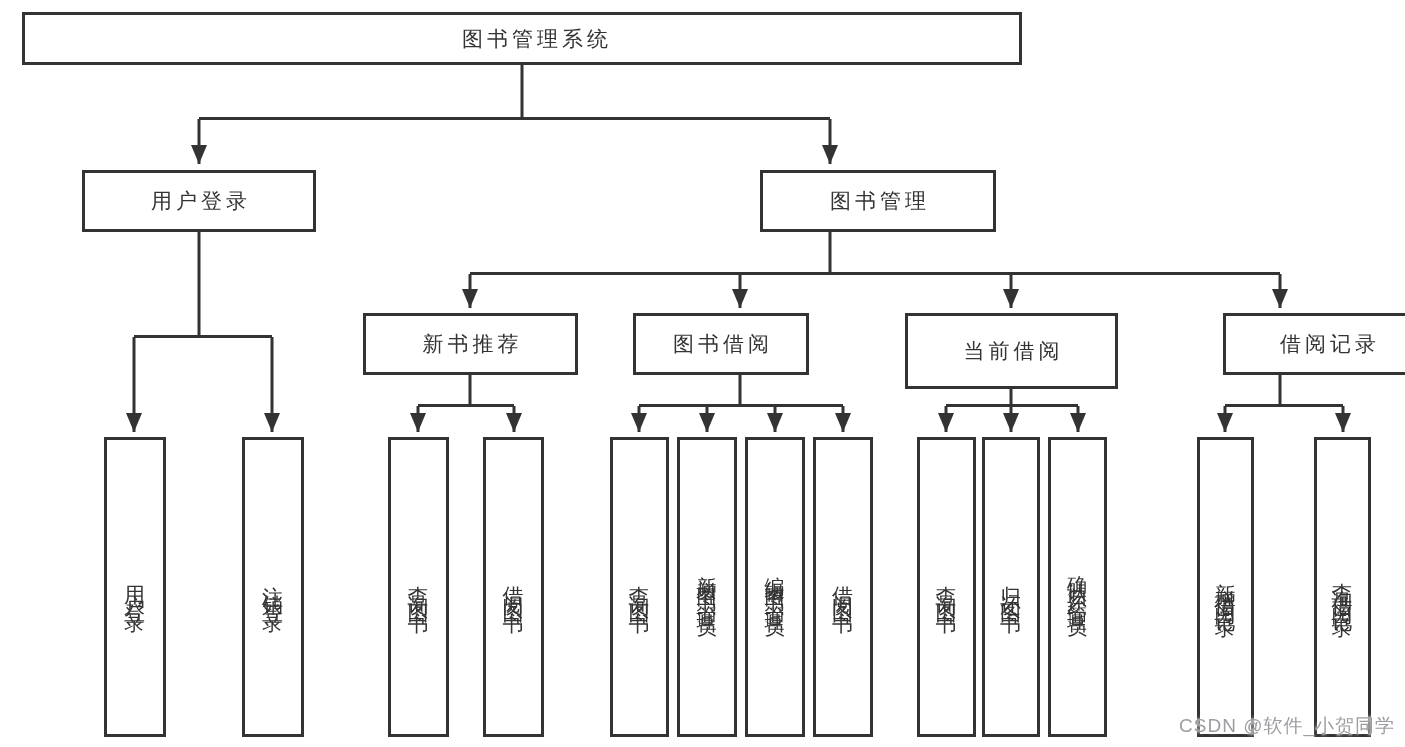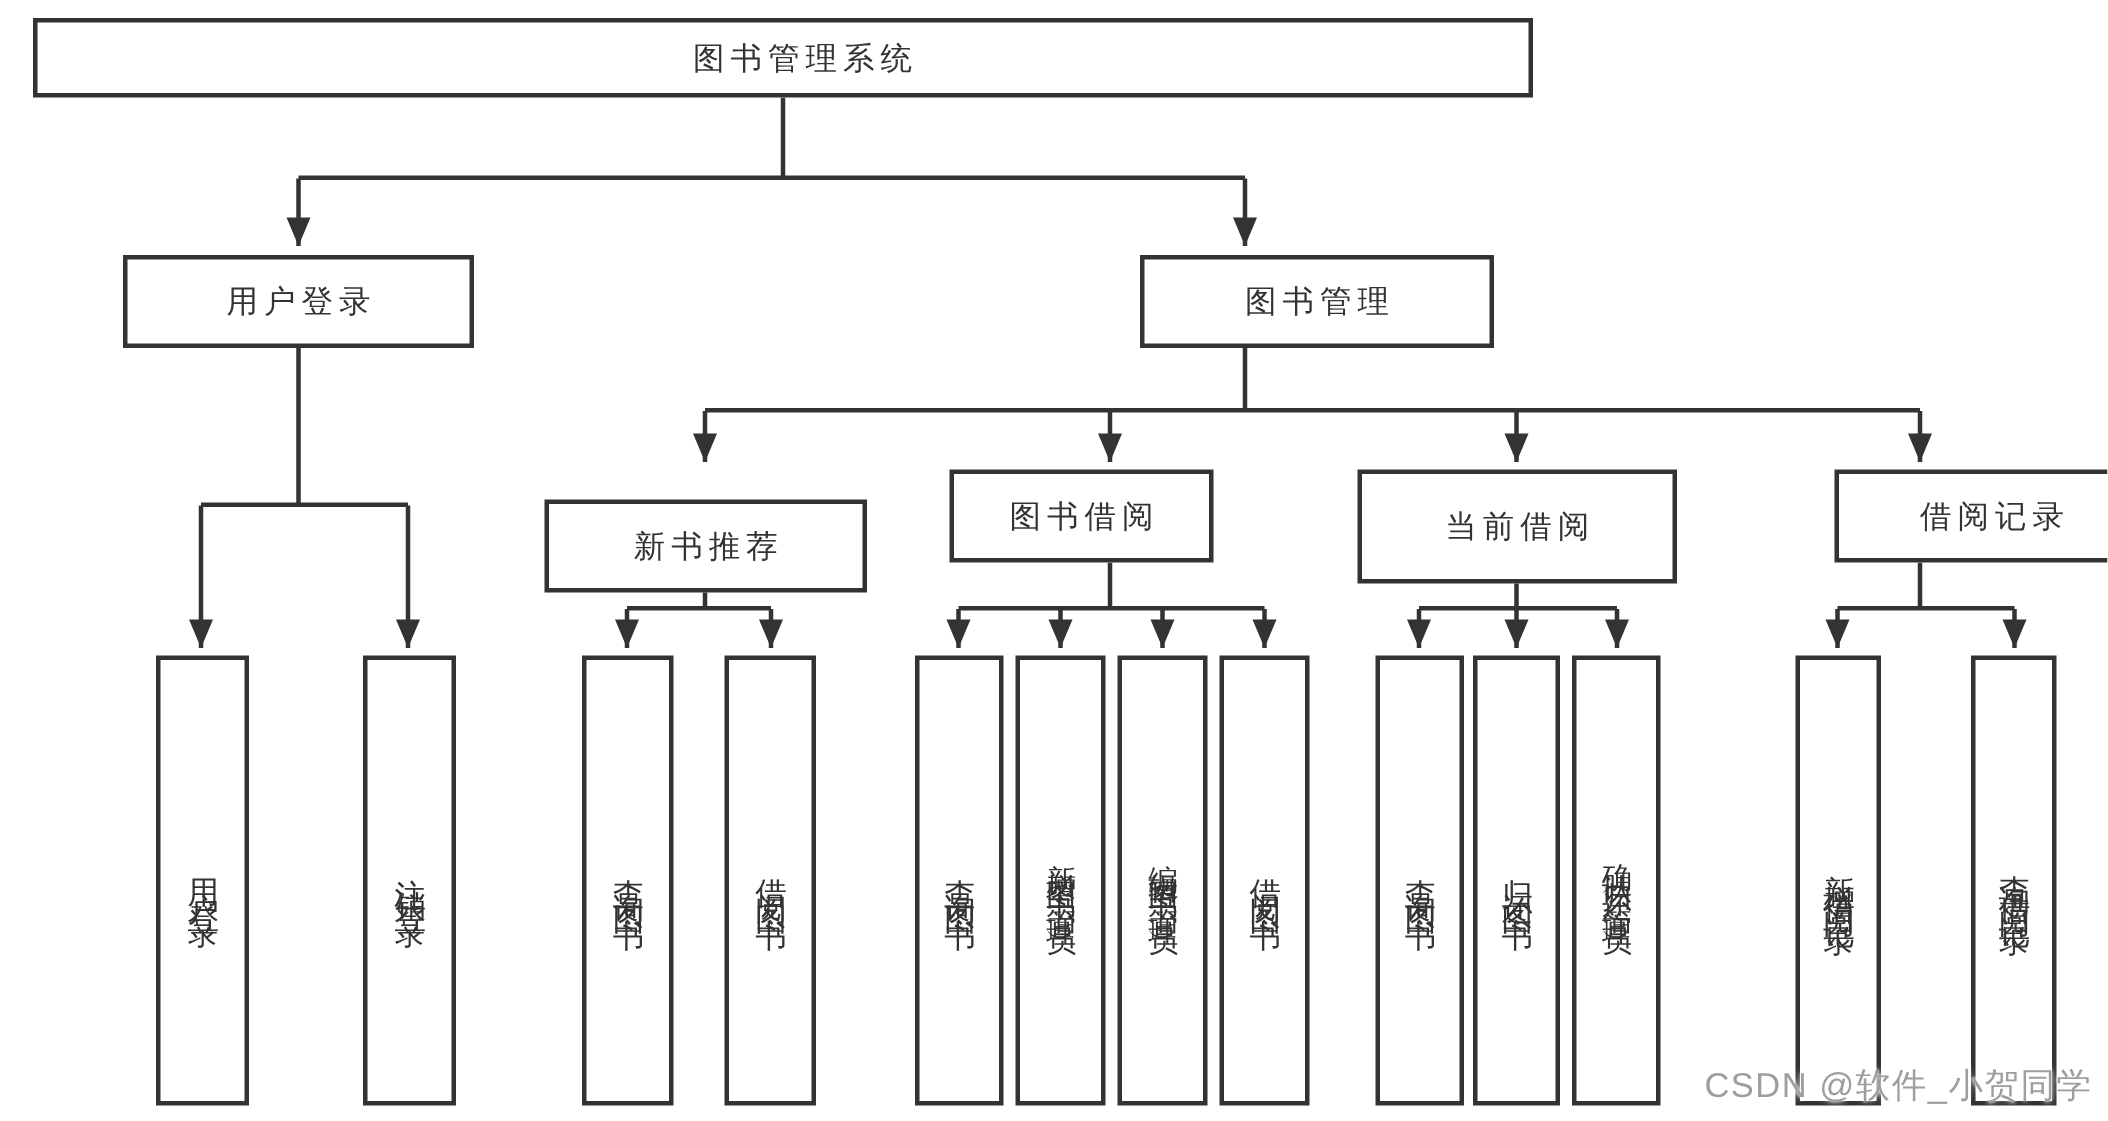--- a/index.html
+++ b/index.html
@@ -36,21 +36,21 @@
     text-orientation: mixed;
     letter-spacing: 9px;
     text-indent: 0;
     line-height: 1;
     white-space: normal;
   }
   .watermark {
     position: absolute;
     right: 10px;
     bottom: 8px;
-    font-size: 23px;
+    font-size: 19px;
     letter-spacing: 1px;
     color: #9d9da2;
     text-shadow: 0 0 4px #ffffff, 0 0 2px #ffffff;
     z-index: 5;
   }
 </style>
 </head>
 <body>
 
 <div class="canvas">
@@ -102,21 +102,21 @@
     <span>图书管理系统</span>
   </div>
 
   <div class="node" style="left:82px; top:170px; width:234px; height:62px;">
     <span>用户登录</span>
   </div>
   <div class="node" style="left:712px; top:170px; width:236px; height:62px;margin-left:48px;">
     <span>图书管理</span>
   </div>
 
-  <div class="node" style="left:363px; top:313px; width:215px; height:62px;margin-top:20px;">
+  <div class="node" style="left:363px; top:313px; width:215px; height:62px;">
     <span>新书推荐</span>
   </div>
   <div class="node" style="left:633px; top:313px; width:176px; height:62px;">
     <span>图书借阅</span>
   </div>
   <div class="node" style="left:905px; top:313px; width:213px; height:76px;">
     <span>当前借阅</span>
   </div>
   <div class="node" style="left:1175px; top:313px; width:210px; height:62px;margin-left:48px;">
     <span>借阅记录</span>

